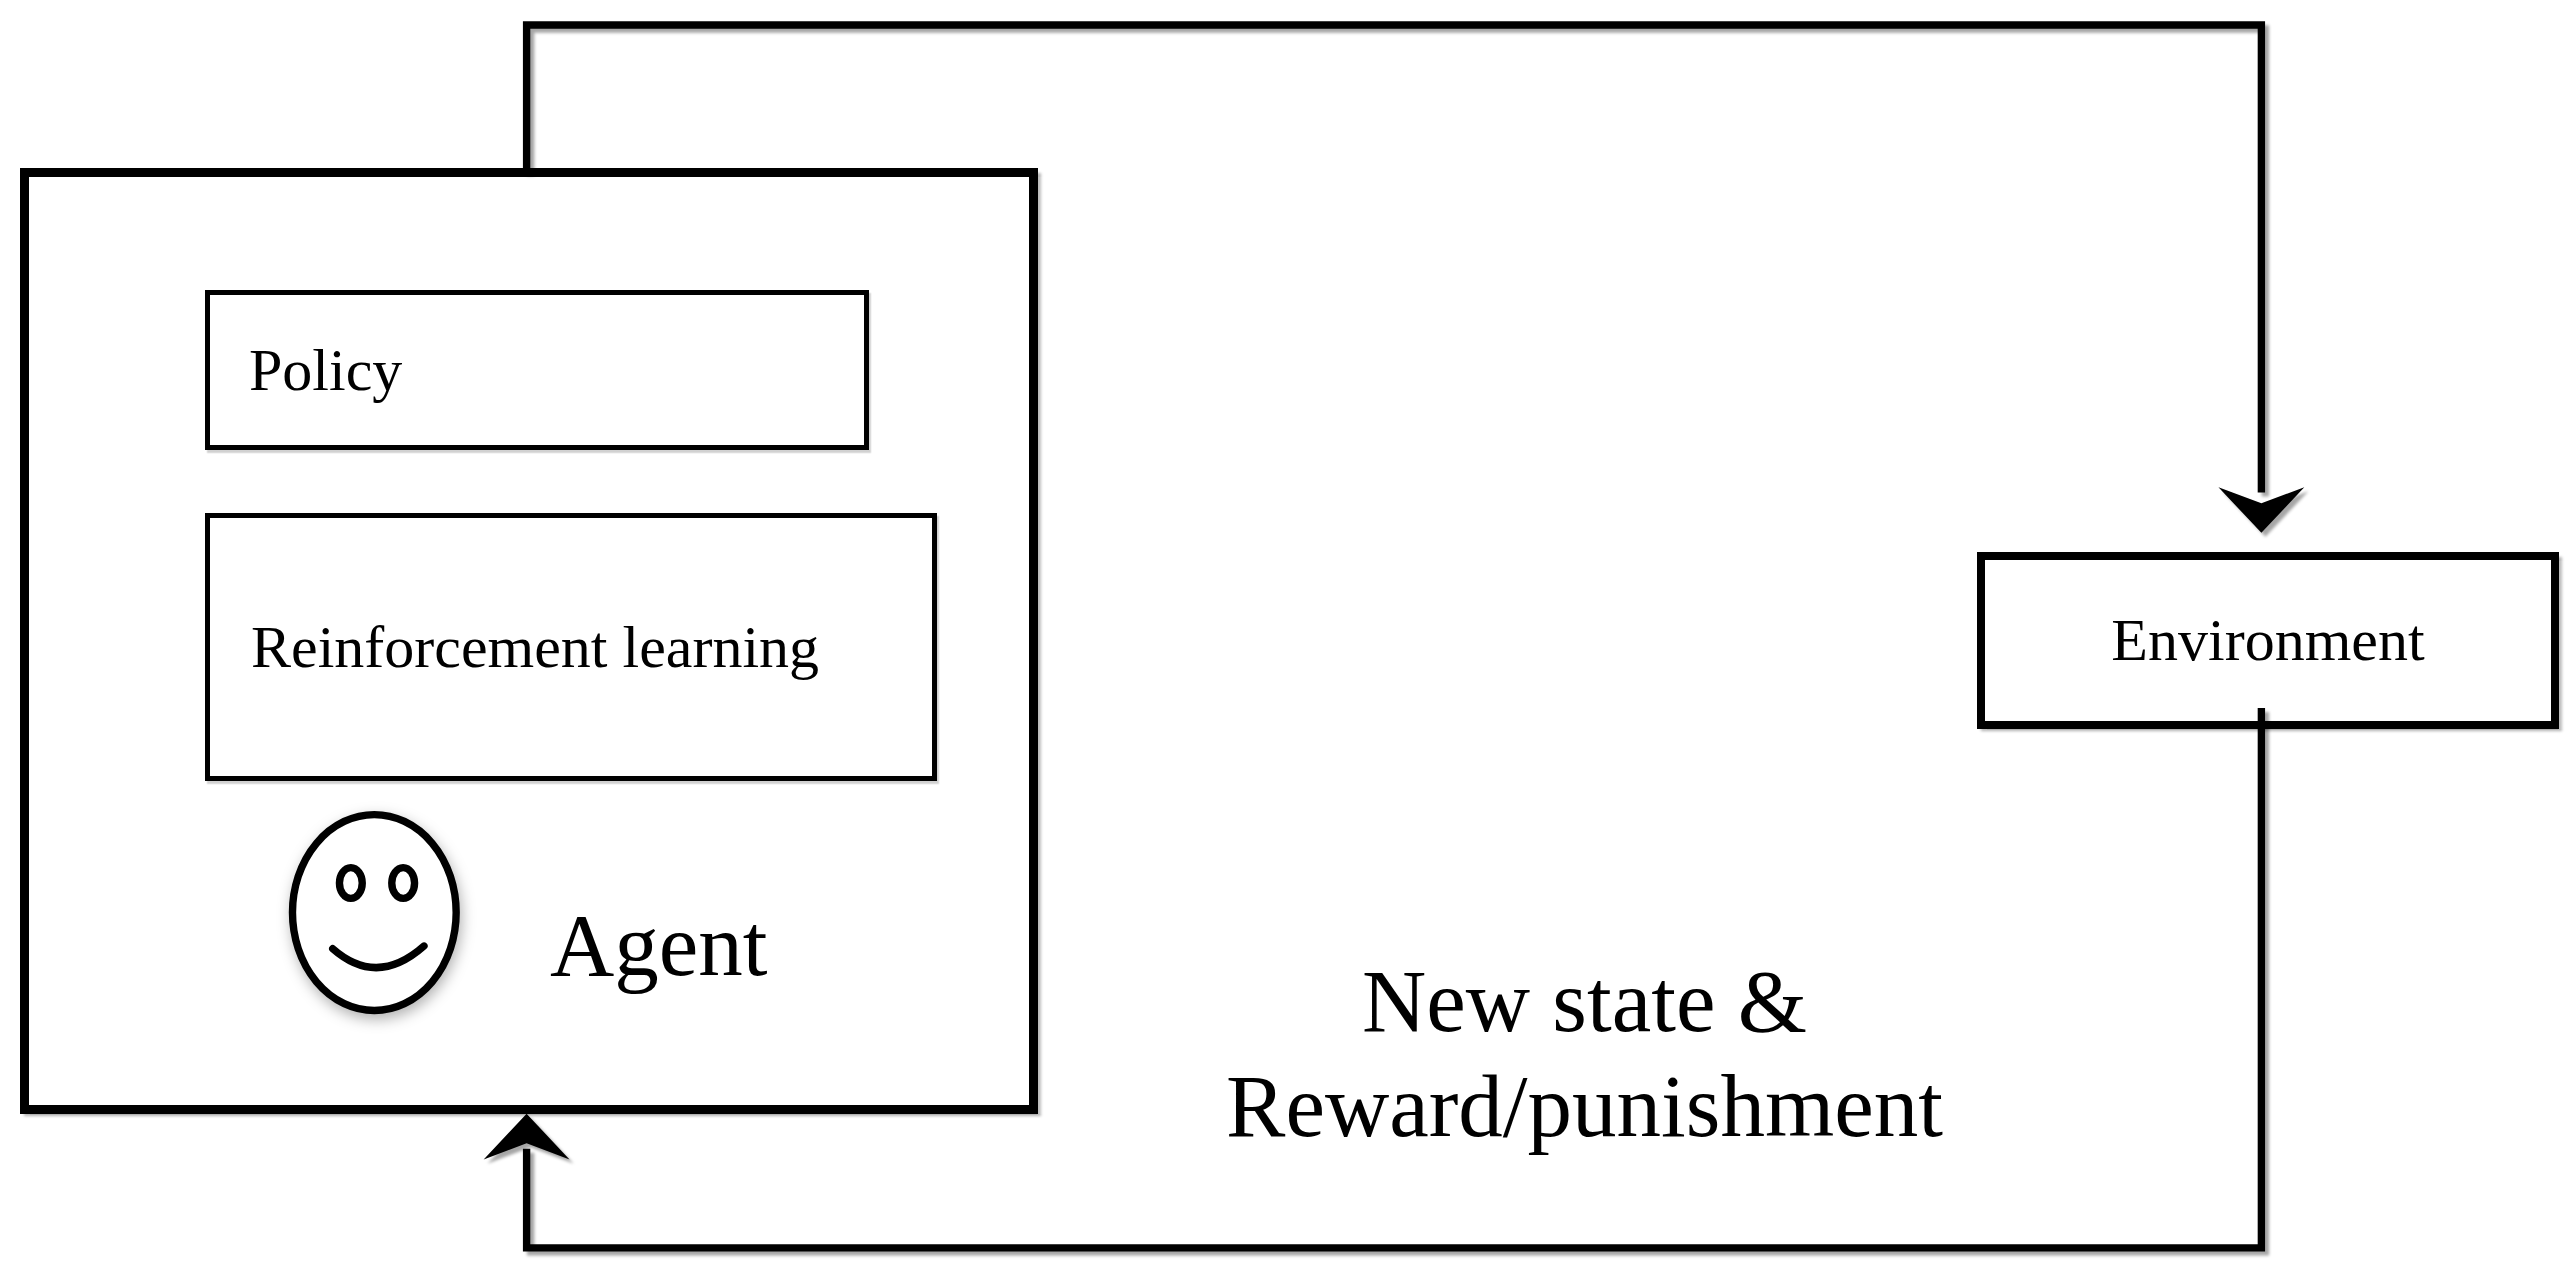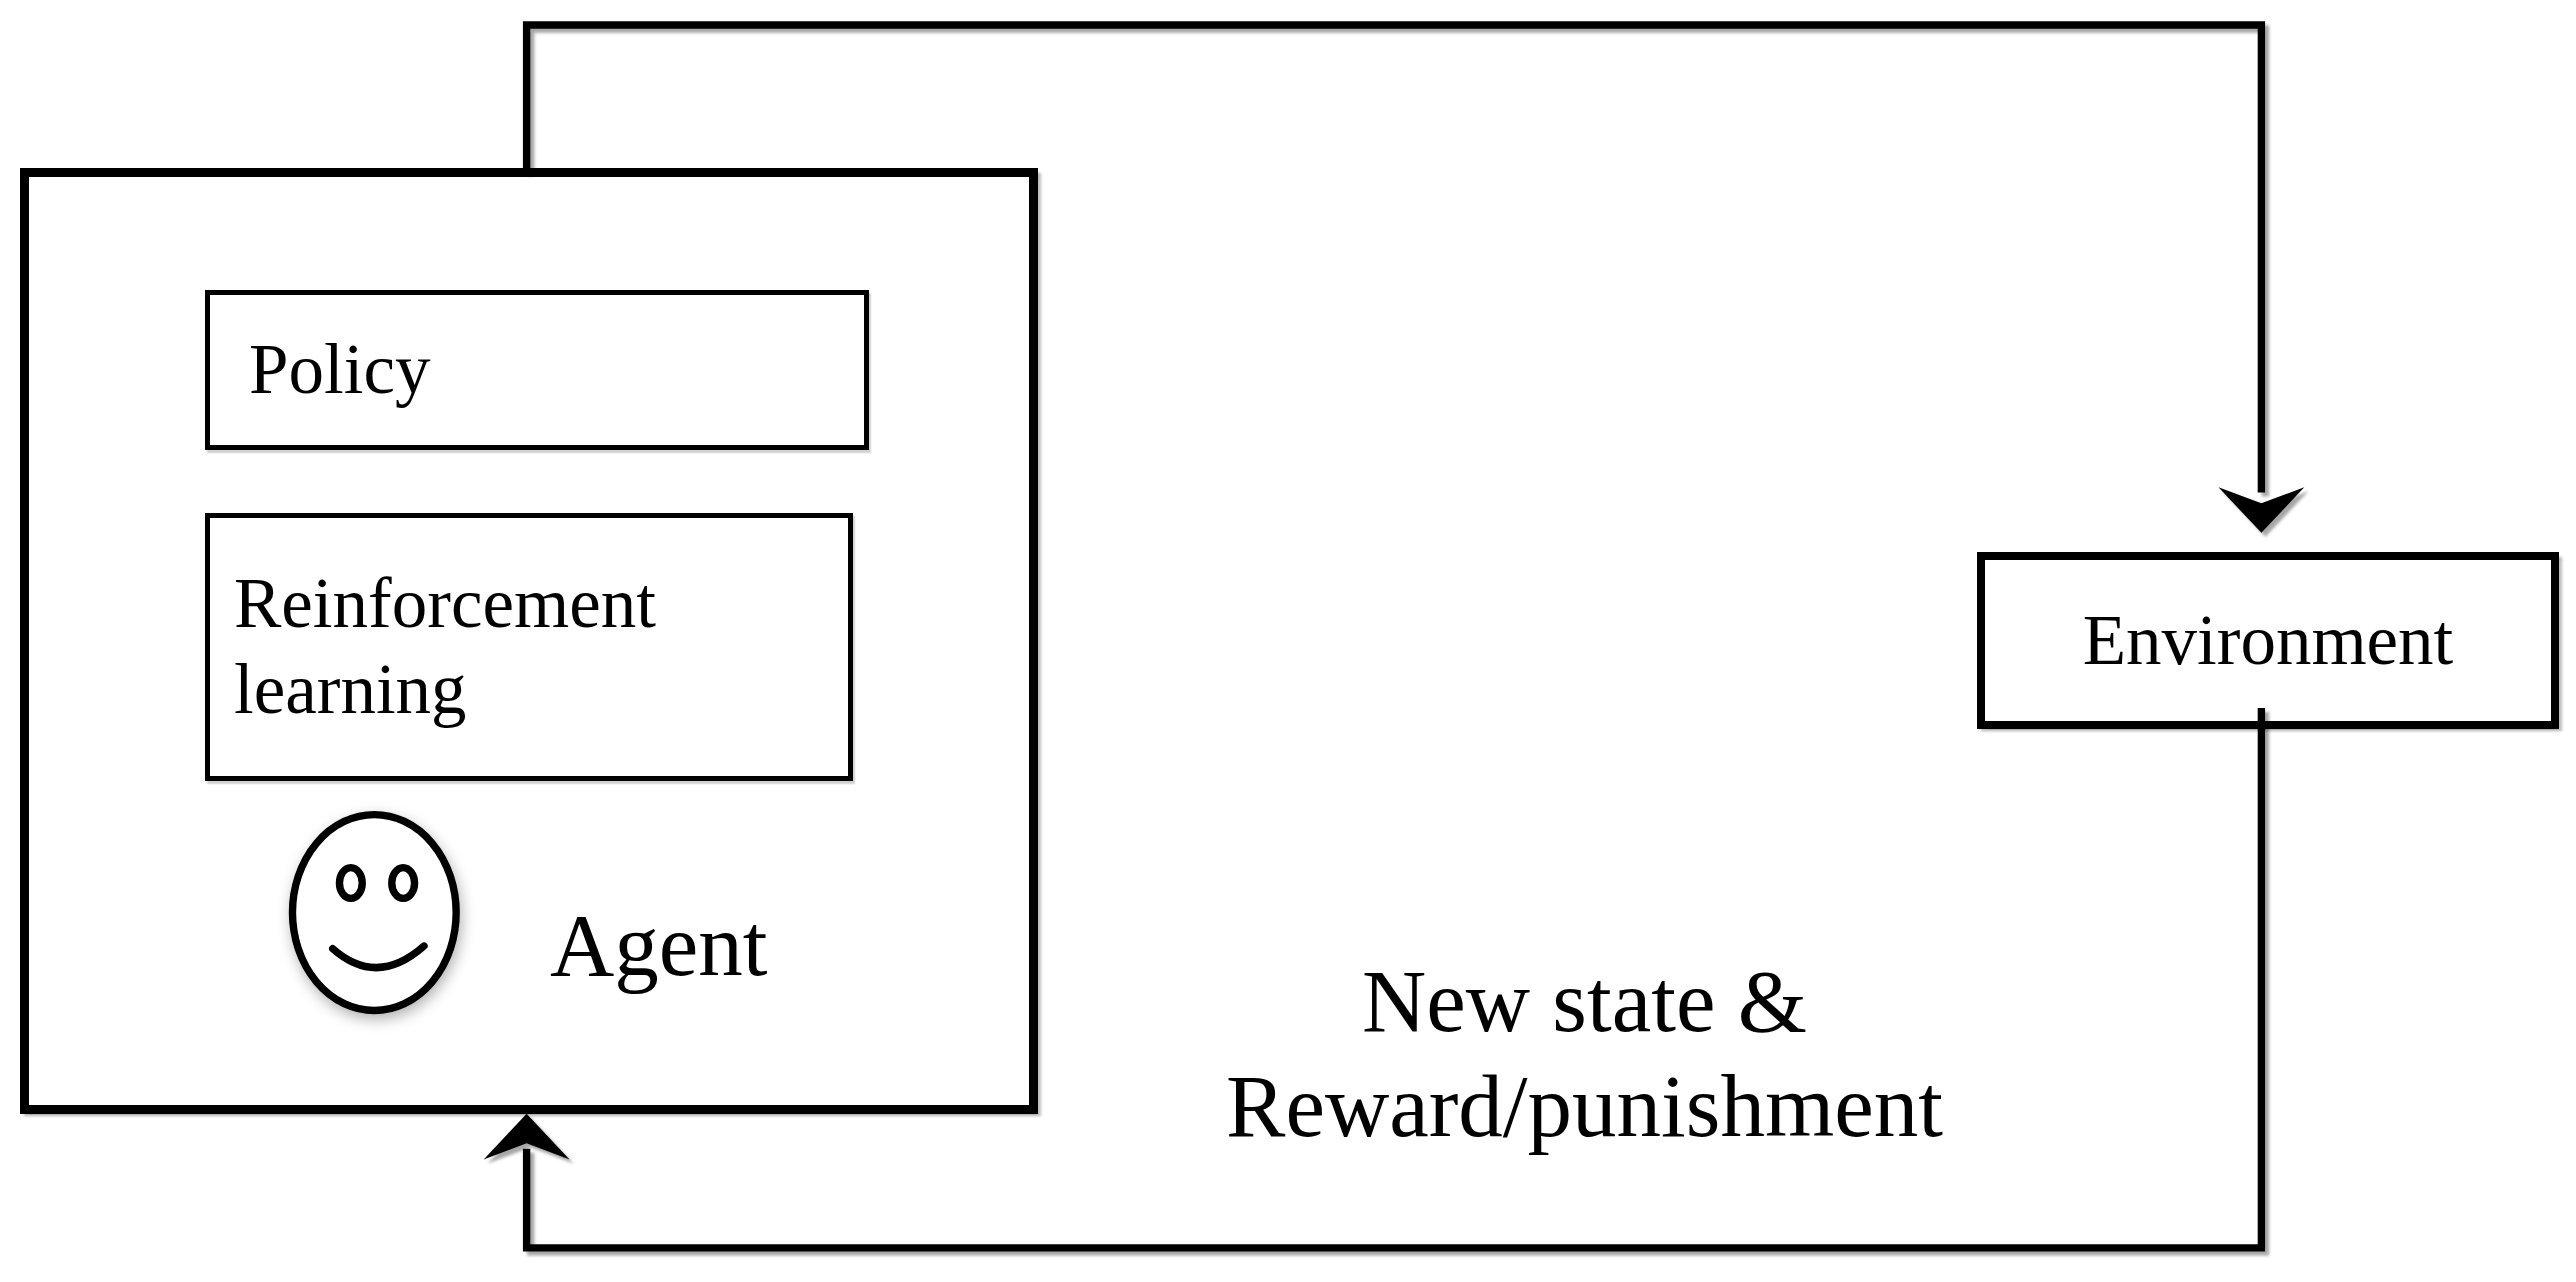--- a/index.html
+++ b/index.html
@@ -35,35 +35,35 @@
     border-width: 9.4px;
     box-shadow: 3.4px 4px 2.7px -0.7px rgba(0,0,0,0.30);
   }
   .policy-box {
     left: 205px; top: 290px; width: 664px; height: 160px;
     border-width: 5.4px;
     padding-left: 39px;
     box-shadow: 2px 2.7px 1.3px rgba(0,0,0,0.18);
   }
   .rl-box {
-    left: 205px; top: 513px; width: 648px; height: 268px;
+    left: 205px; top: 513px; width: 732px; height: 268px;
     border-width: 5.4px;
-    padding-left: 24px;
+    padding-left: 41px;
     box-shadow: 2px 2.7px 1.3px rgba(0,0,0,0.18);
   }
   .env-box {
     left: 1977px; top: 532px; width: 582px; height: 177px;
     border-width: 8.7px;
     justify-content: center;
     text-align: center;
     box-shadow: 3.4px 4px 2.7px -0.7px rgba(0,0,0,0.30);
     margin-top: 20px;
   }
   .box-label {
-    font-size: 71px;
+    font-size: 60px;
     line-height: 1.21;
     white-space: normal;
   }
   .rl-box .box-label {
     max-width: 604px;
   }
   .float-label {
     position: absolute;
     font-size: 89px;
     line-height: 1.21;

